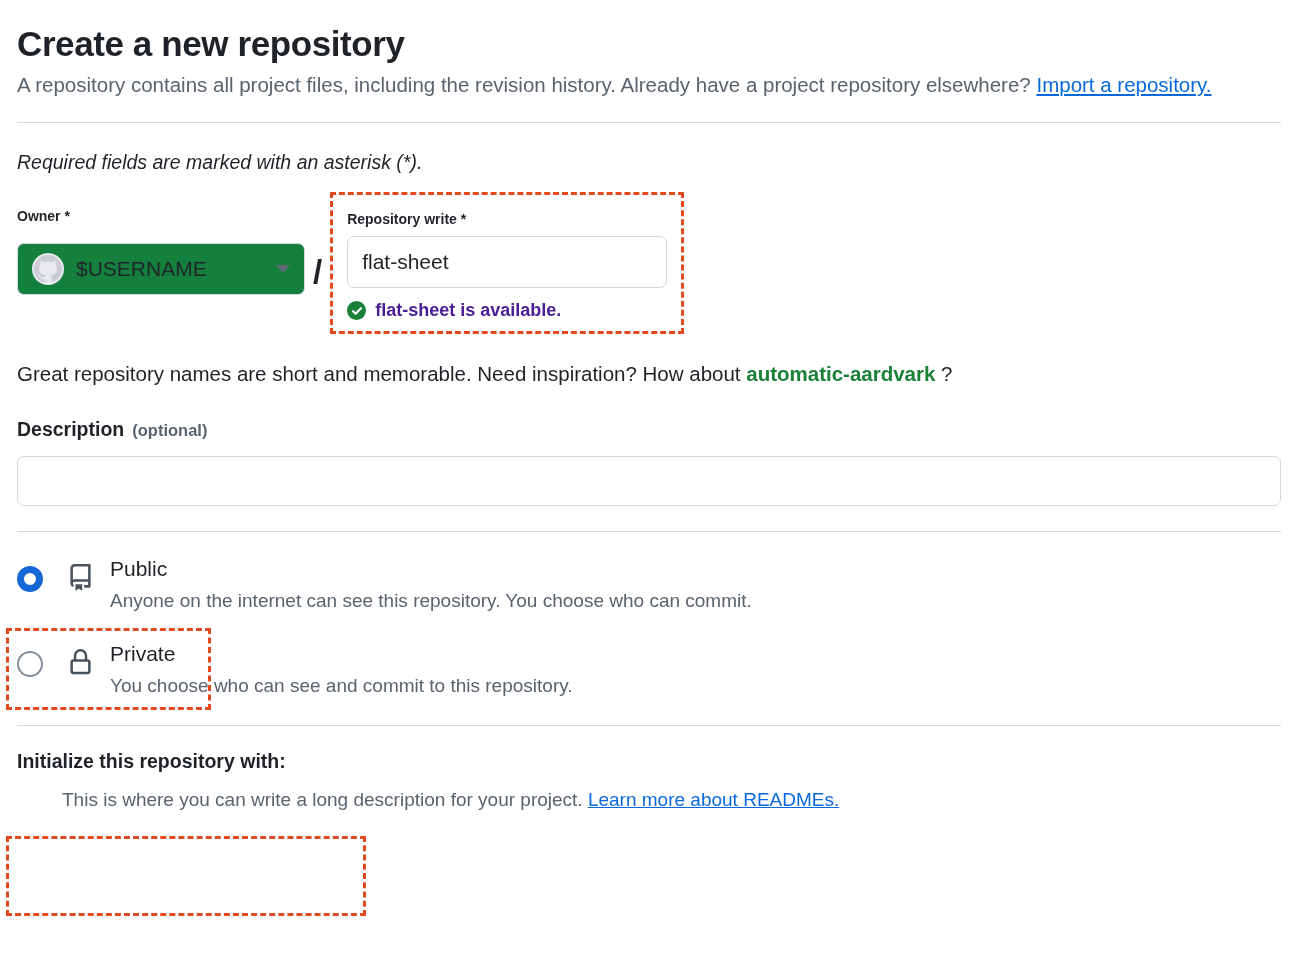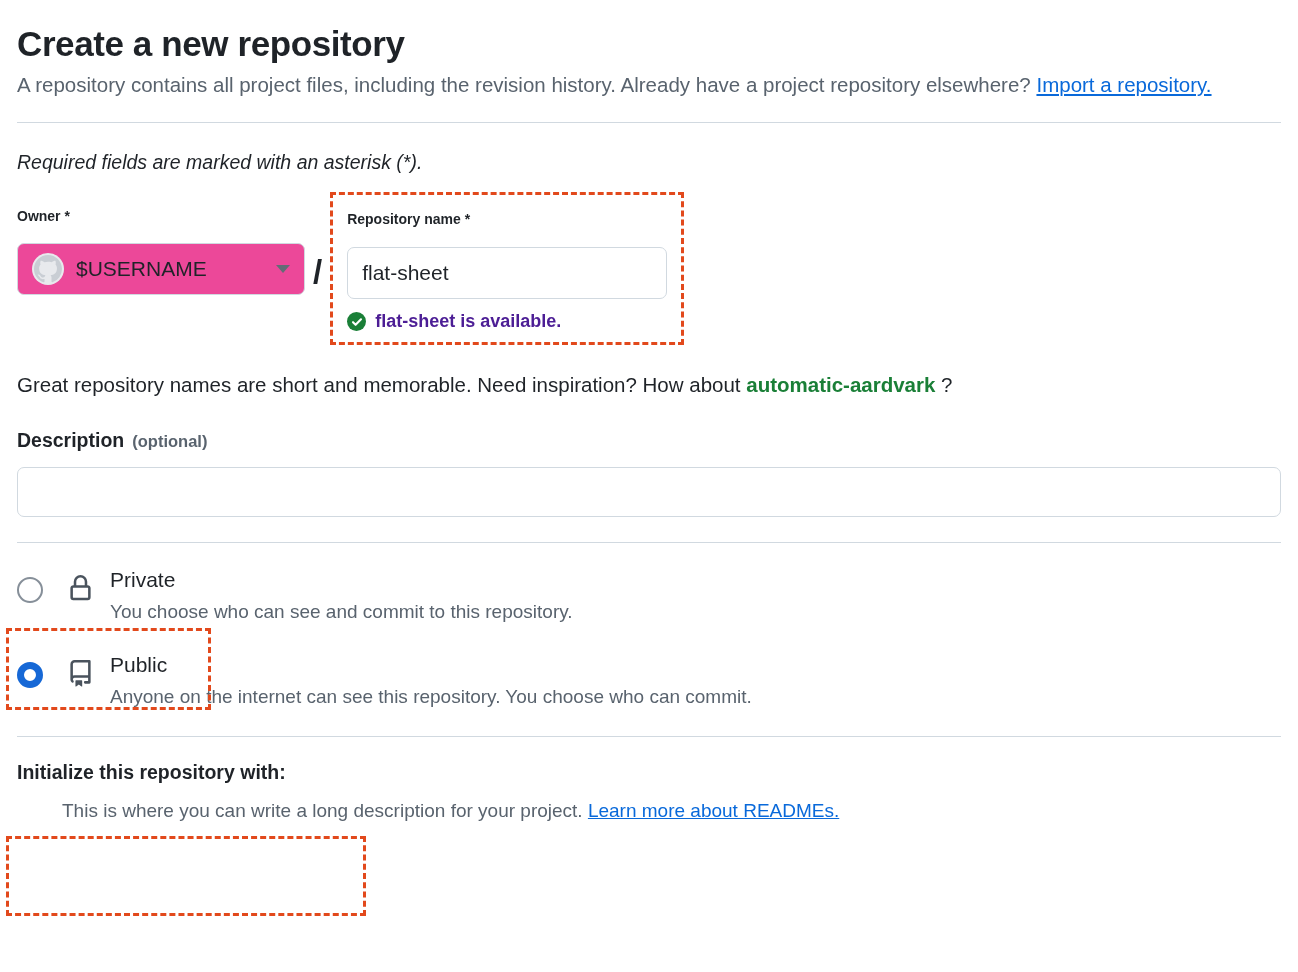--- a/index.html
+++ b/index.html
@@ -77,21 +77,21 @@
     line-height: 26px;
     display: block;
     white-space: nowrap;
   }
   .owner-select {
     margin-top: 14px;
     height: 52px;
     width: 288px;
     border: 1px solid #d1d9e0;
     border-radius: 7px;
-    background: #ec4899;
+    background: #15803d;
     display: flex;
     align-items: center;
     padding: 0 14px;
     cursor: pointer;
   }
   .avatar {
     width: 32px;
     height: 32px;
     border-radius: 50%;
     background: #e8eaed;
@@ -125,21 +125,21 @@
   .field-repo {
     position: relative;
     padding: 11px 14px 10px 14px;
     margin-top: -11px;
     margin-left: 2px;
   }
   .dashed {
     border: 3px dashed #e2491c;
   }
   .repo-input {
-    margin-top: 15px;
+    margin-top: 4px;
     height: 52px;
     width: 320px;
     border: 1px solid #d1d9e0;
     border-radius: 7px;
     background: #ffffff;
     font-family: "Liberation Sans", sans-serif;
     font-size: 21px;
     color: #1f2328;
     padding: 0 14px;
     outline: none;
@@ -329,21 +329,21 @@
           </svg>
         </span>
         <span class="owner-name">$USERNAME</span>
         <span class="chevron"></span>
       </div>
     </div>
 
     <div class="slash">/</div>
 
     <div class="field-repo dashed">
-      <span class="field-label">Repository name *</span>
+      <span class="field-label">Repository write *</span>
       <input class="repo-input" type="text" value="flat-sheet" style="">
       <div class="availability">
         <span class="check-circle">
           <svg width="12" height="12" viewBox="0 0 12 12" aria-hidden="true">
             <path d="M2 6.2 4.6 8.8 10 3.3" stroke="#ffffff" stroke-width="2.1" fill="none" stroke-linecap="round" stroke-linejoin="round"></path>
           </svg>
         </span>
         <span>flat-sheet is available.</span>
       </div>
     </div>
@@ -353,54 +353,54 @@
   <p class="inspiration"><span>Great repository names are short and memorable. Need inspiration? How about </span><span class="suggest">automatic-aardvark</span><span> ?</span></p>
 
   <div class="desc-block">
     <span class="desc-label">Description</span><span class="optional">(optional)</span>
     <input class="desc-input" type="text" value="" style="">
   </div>
 
   <hr class="divider divider-vis">
 
   <div class="vis-group">
-
-    <div class="vis-option">
-      <span class="radio"></span>
-      <span class="vis-icon">
-        <svg width="27" height="27" viewBox="0 0 16 16" aria-hidden="true">
-          <path fill="#4a535d" d="M4 4a4 4 0 0 1 8 0v2h.25c.966 0 1.75.784 1.75 1.75v5.5A1.75 1.75 0 0 1
-            12.25 15h-8.5A1.75 1.75 0 0 1 2 13.25v-5.5C2 6.784 2.784 6 3.75 6H4Zm8.25 3.5h-8.5a.25.25 0 0
-            0-.25.25v5.5c0 .138.112.25.25.25h8.5a.25.25 0 0 0 .25-.25v-5.5a.25.25 0 0 0-.25-.25ZM10.5 6V4a2.5
-            2.5 0 1 0-5 0v2Z"></path>
-        </svg>
-      </span>
-      <span class="vis-text">
-        <span class="vis-title">Private</span>
-        <div class="vis-desc">You choose who can see and commit to this repository.</div>
-      </span>
-    </div>
 
     <div class="vis-option">
       <span class="radio checked"></span>
       <span class="vis-icon">
         <svg width="27" height="27" viewBox="0 0 16 16" aria-hidden="true">
           <path fill="#4a535d" d="M2 2.5A2.5 2.5 0 0 1 4.5 0h8.75a.75.75 0 0 1 .75.75v12.5a.75.75 0 0
             1-.75.75h-2.5a.75.75 0 0 1 0-1.5h1.75v-2h-8a1 1 0 0 0-.714 1.7.75.75 0 1
             1-1.072 1.05A2.495 2.495 0 0 1 2 11.5Zm10.5-1h-8a1 1 0 0 0-1 1v6.708A2.486 2.486 0 0 1
             4.5 9h8ZM5 12.25a.25.25 0 0 1 .25-.25h3.5a.25.25 0 0 1 .25.25v3.25a.25.25 0 0
             1-.4.2l-1.45-1.087a.249.249 0 0 0-.3 0L5.4 15.7a.25.25 0 0 1-.4-.2Z"></path>
         </svg>
       </span>
       <span class="vis-text">
         <span class="vis-title">Public</span>
         <div class="vis-desc">Anyone on the internet can see this repository. You choose who can commit.</div>
       </span>
     </div>
 
+    <div class="vis-option">
+      <span class="radio"></span>
+      <span class="vis-icon">
+        <svg width="27" height="27" viewBox="0 0 16 16" aria-hidden="true">
+          <path fill="#4a535d" d="M4 4a4 4 0 0 1 8 0v2h.25c.966 0 1.75.784 1.75 1.75v5.5A1.75 1.75 0 0 1
+            12.25 15h-8.5A1.75 1.75 0 0 1 2 13.25v-5.5C2 6.784 2.784 6 3.75 6H4Zm8.25 3.5h-8.5a.25.25 0 0
+            0-.25.25v5.5c0 .138.112.25.25.25h8.5a.25.25 0 0 0 .25-.25v-5.5a.25.25 0 0 0-.25-.25ZM10.5 6V4a2.5
+            2.5 0 1 0-5 0v2Z"></path>
+        </svg>
+      </span>
+      <span class="vis-text">
+        <span class="vis-title">Private</span>
+        <div class="vis-desc">You choose who can see and commit to this repository.</div>
+      </span>
+    </div>
+
   </div>
 
   <hr class="divider divider-vis">
 
   <div class="init-block">
     <div class="init-title">Initialize this repository with:</div>
     <div class="readme-help"><span>This is where you can write a long description for your project. </span><a class="link">Learn more about READMEs.</a></div>
   </div>
 
   <div class="hl-public"></div>

